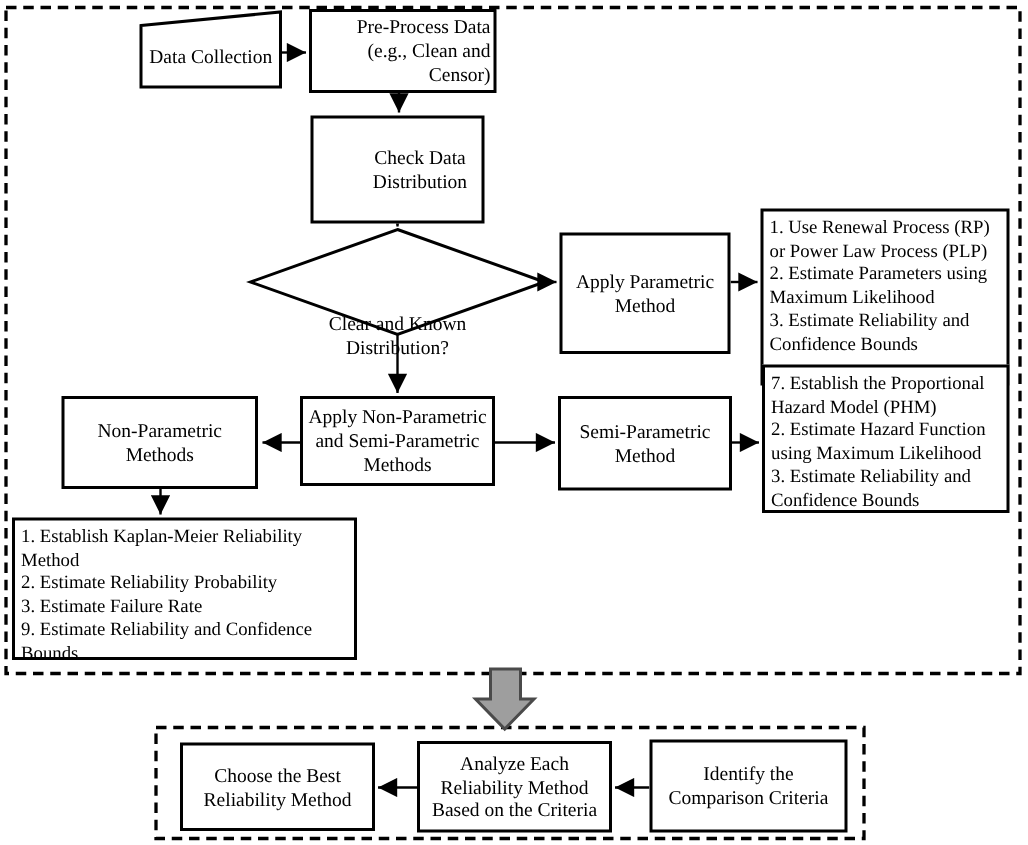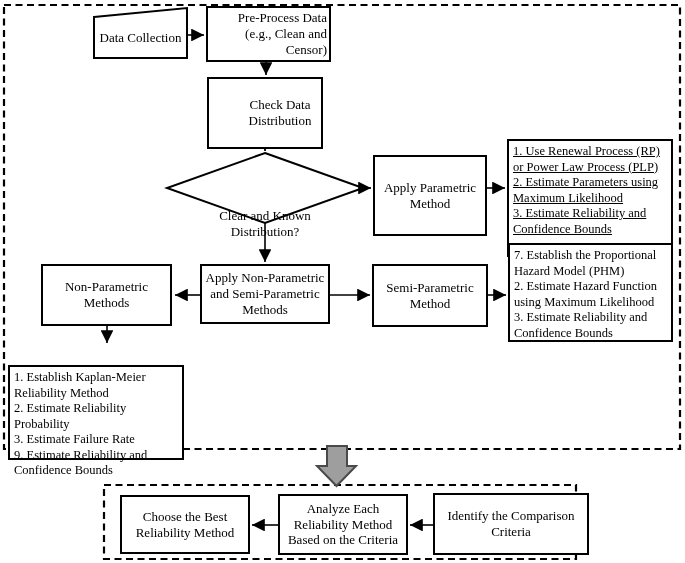--- a/index.html
+++ b/index.html
@@ -87,21 +87,21 @@
   </div>
 
   <div class="node" style="left:207px;top:77px;width:116px;height:72px;padding-left:32px;">
     <span>Check Data Distribution</span>
   </div>
 
   <div class="node" style="left:373px;top:155px;width:114px;height:81px;">
     <span>Apply Parametric Method</span>
   </div>
 
-  <div class="steps" style="left:507px;top:139px;width:166px;height:118px;text-decoration:underline;">
+  <div class="steps" style="left:507px;top:139px;width:166px;height:118px;">
     <div>1. Use Renewal Process (RP) or Power Law Process (PLP)</div>
     <div>2. Estimate Parameters using Maximum Likelihood</div>
     <div>3. Estimate Reliability and Confidence Bounds</div>
   </div>
 
   <div class="node" style="left:41px;top:264px;width:131px;height:62px;">
     <span>Non-Parametric Methods</span>
   </div>
 
   <div class="node" style="left:200px;top:264px;width:130px;height:60px;">
@@ -111,32 +111,32 @@
   <div class="node" style="left:372px;top:264px;width:116px;height:63px;">
     <span>Semi-Parametric Method</span>
   </div>
 
   <div class="steps" style="left:508px;top:243px;width:165px;height:99px;">
     <div>7. Establish the Proportional Hazard Model (PHM)</div>
     <div>2. Estimate Hazard Function using Maximum Likelihood</div>
     <div>3. Estimate Reliability and Confidence Bounds</div>
   </div>
 
-  <div class="steps" style="left:8px;top:345px;width:176px;height:95px;margin-top:20px;">
+  <div class="steps" style="left:8px;top:345px;width:230px;height:95px;">
     <div>1. Establish Kaplan-Meier Reliability Method</div>
     <div>2. Estimate Reliability Probability</div>
     <div>3. Estimate Failure Rate</div>
     <div>9. Estimate Reliability and Confidence Bounds</div>
   </div>
 
   <div class="node" style="left:120px;top:495px;width:130px;height:59px;">
     <span>Choose the Best Reliability Method</span>
   </div>
 
   <div class="node" style="left:278px;top:494px;width:130px;height:61px;">
     <span>Analyze Each Reliability Method Based on the Criteria</span>
   </div>
 
-  <div class="node" style="left:433px;top:493px;width:156px;height:62px;">
+  <div class="node" style="left:433px;top:493px;width:132px;height:62px;">
     <span>Identify the Comparison Criteria</span>
   </div>
 
 </div>
 
 </body></html>

